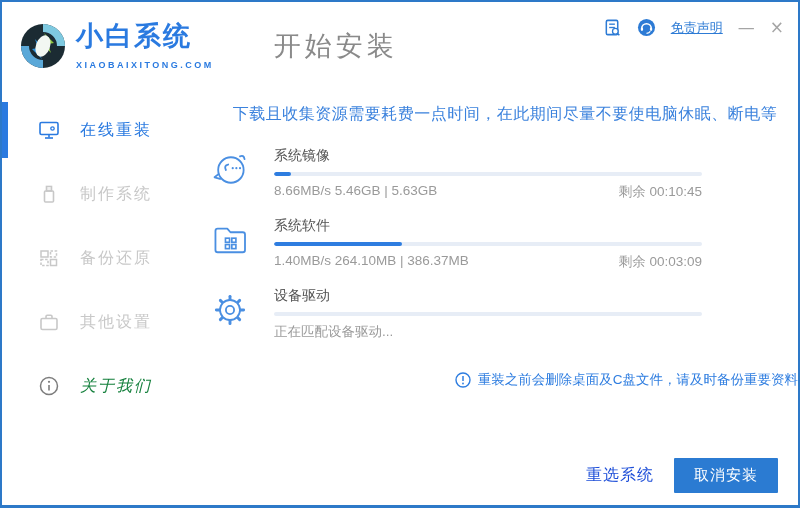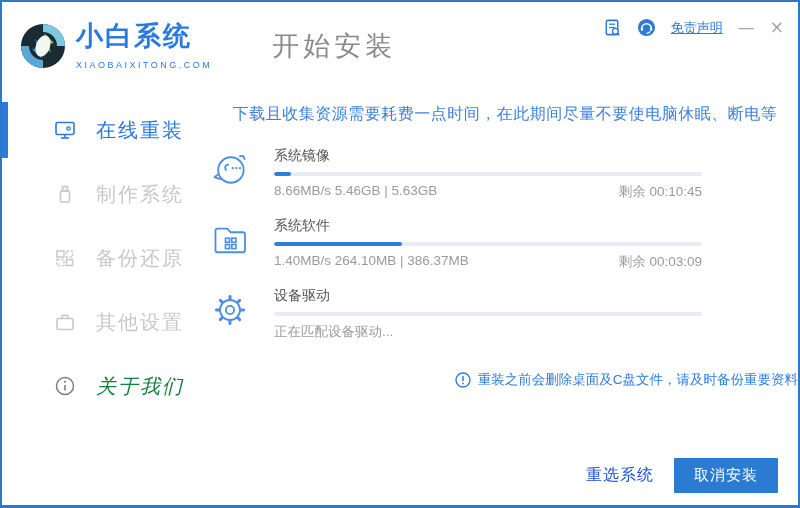--- a/index.html
+++ b/index.html
@@ -23,21 +23,21 @@
     padding:0 0 0 16px;
     position:relative;
   }
   .logo { width:50px; height:50px; flex:0 0 auto; }
   .brand { margin-left:8px; }
   .brand-name {
     font-size:27px; font-weight:bold; color:#2a7ae0;
     letter-spacing:2px; line-height:1.1;
   }
   .brand-domain {
-    font-size:9px; font-weight:normal; color:#2a7ae0;
+    font-size:9px; font-weight:bold; color:#2a7ae0;
     letter-spacing:2.5px; margin-top:8px;
   }
   .page-title {
     margin-left:60px; font-size:27px; color:#8a8a8a; letter-spacing:4px;
   }
   .top-controls {
     position:absolute; top:16px; right:14px;
     display:flex; align-items:center; gap:15px;
   }
   .top-ico { width:19px; height:19px; display:block; cursor:pointer; }
@@ -46,22 +46,22 @@
   }
   .win-btn {
     font-size:17px; color:#a5a5a5; cursor:pointer; line-height:1;
     font-family:"DejaVu Sans", sans-serif;
   }
   
   .main { display:flex; height:420px; }
   .sidebar { width:200px; padding-top:8px; flex:0 0 auto; }
   .side-item {
     height:64px; display:flex; align-items:center;
-    padding-left:52px; gap:20px; position:relative;
-    color:#c8c8c8; font-size:20px; letter-spacing:2px; cursor:pointer;
+    padding-left:36px; gap:20px; position:relative;
+    color:#c8c8c8; font-size:16px; letter-spacing:2px; cursor:pointer;
   }
   .side-item .icon { width:22px; height:22px; }
   .side-item.active { color:#2a7ae0; }
   .side-item.active::before {
     content:""; position:absolute; left:0; top:4px; bottom:4px;
     width:6px; background:#2a7ae0;
   }
   .side-item.about { color:#15803d;font-style:italic; }
   
   .content { width:600px; position:relative; padding-top:14px; }

